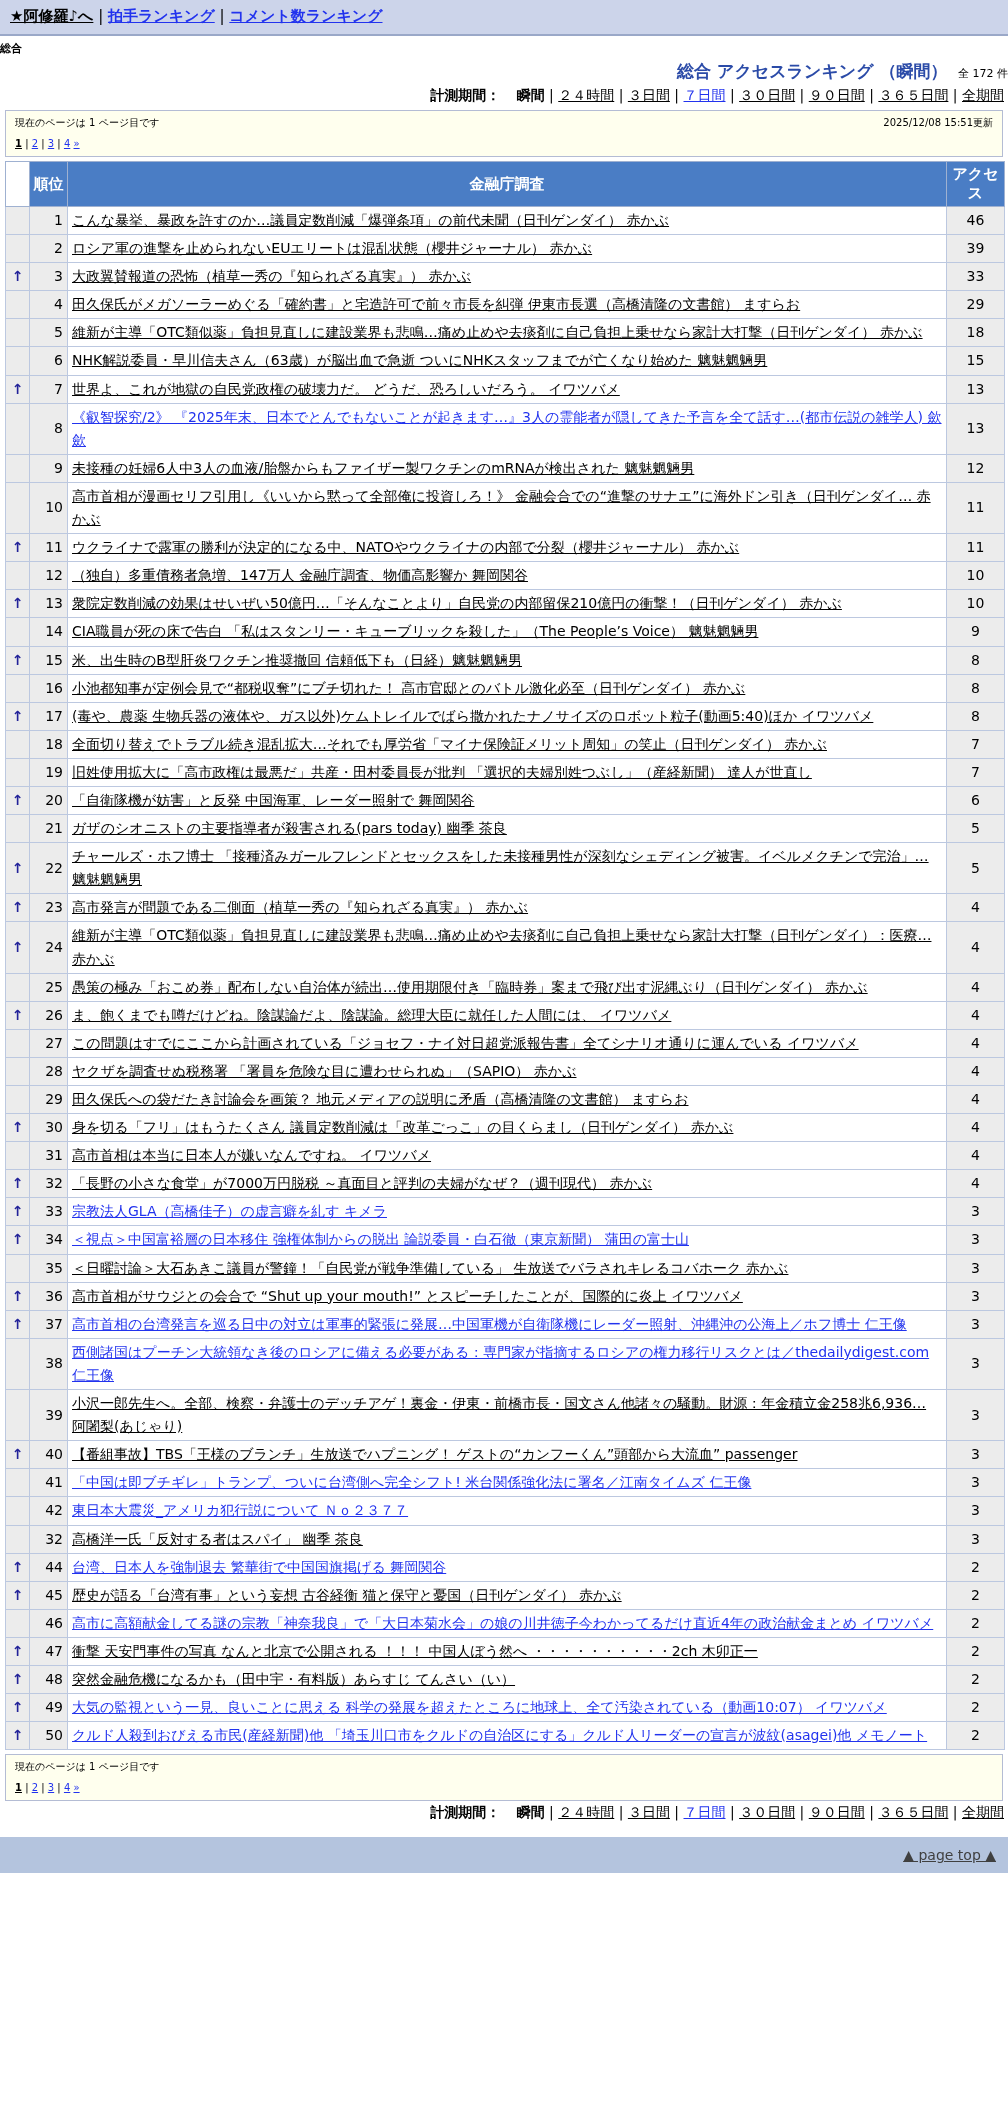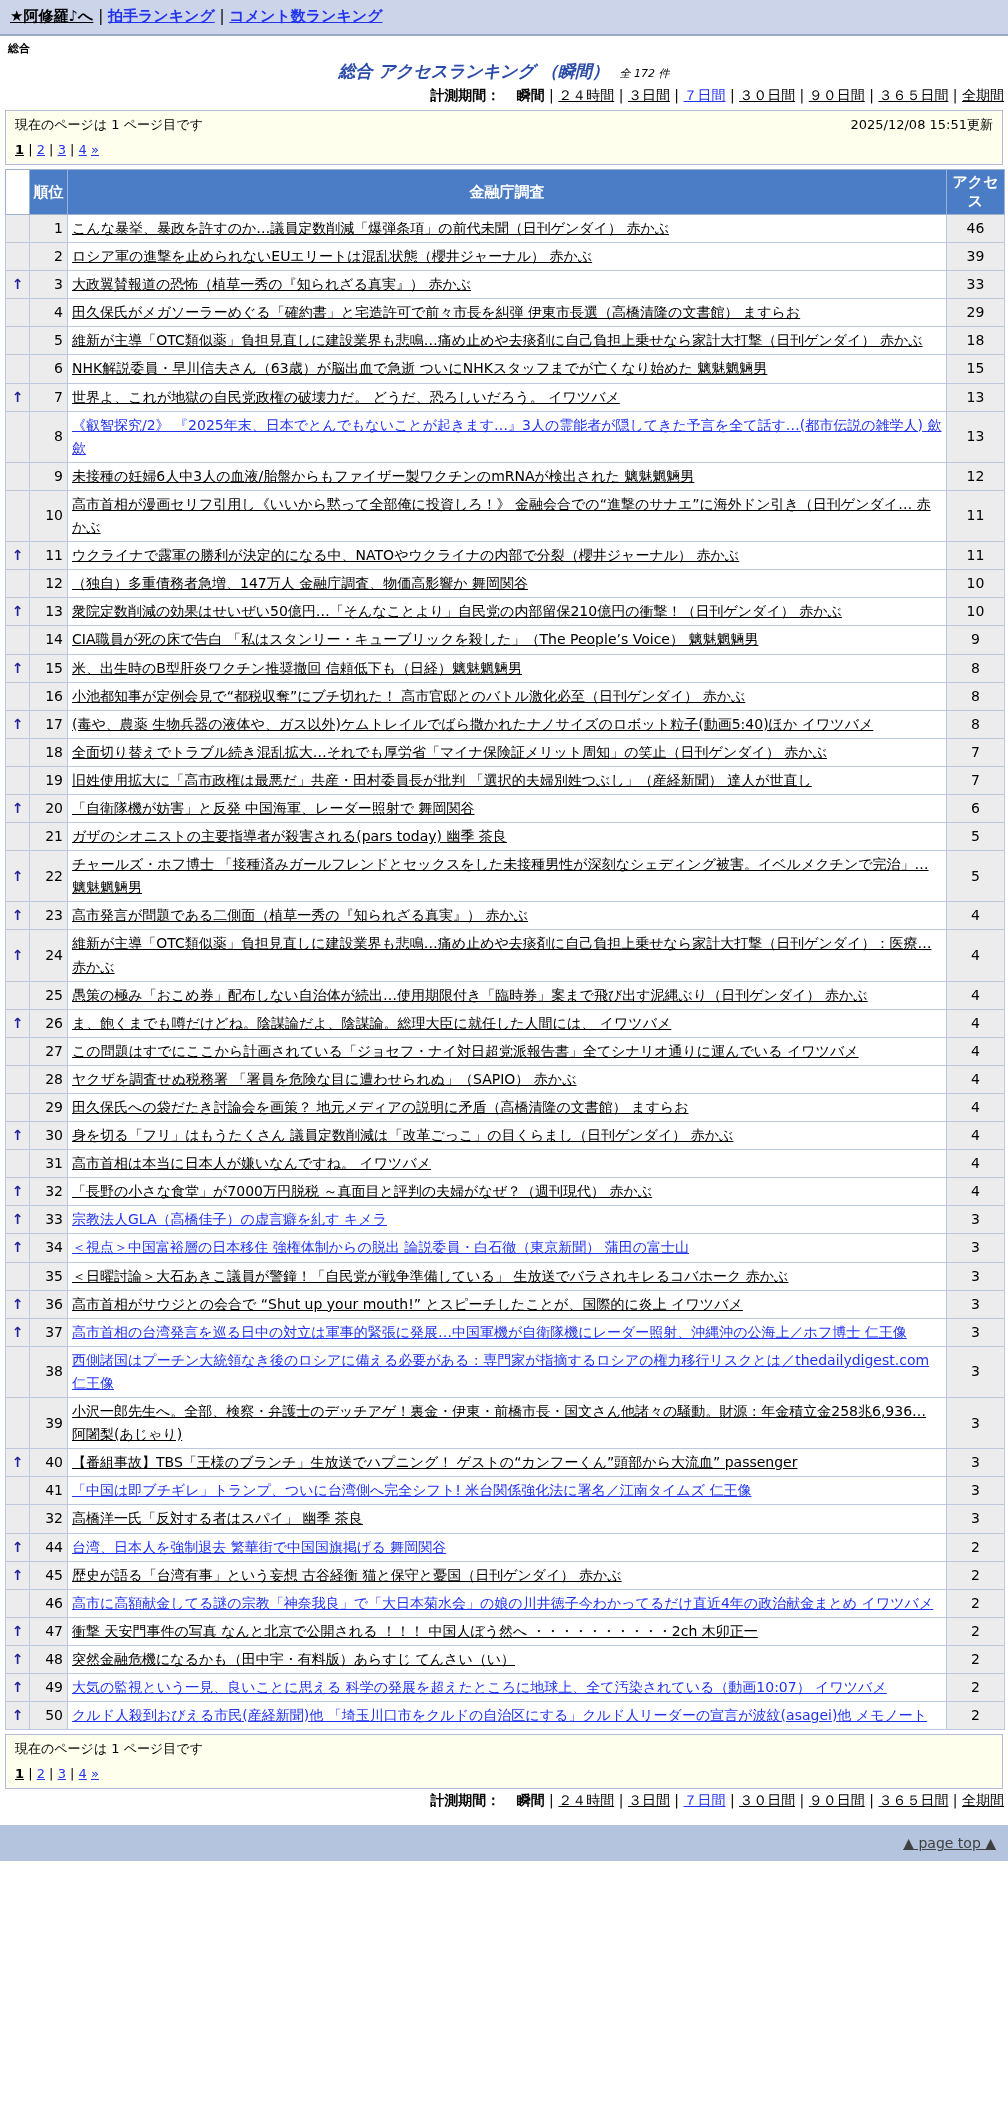--- a/index.html
+++ b/index.html
@@ -11,33 +11,33 @@
   a { text-decoration:underline; cursor:pointer; }
   a.v { color:#000000; }
   a.u { color:#2233ee; }
 
   .topbar {
     background:#ccd4ea; border-bottom:2px solid #9aa8c8;
     padding:7px 10px 8px; font-size:15px; font-weight:bold;
   }
   .topbar .sep { color:#000; font-weight:normal; }
 
-  .section-label { font-size:11px; font-weight:bold; padding:5px 8px 2px; }
-
-  .main-title { text-align:center; padding:2px 0 1px;font-style:italic; }
+  .section-label { font-size:11px; font-weight:bold; padding:5px 0 2px; }
+
+  .main-title { text-align:right; padding:2px 0 1px; }
   .main-title .big { color:#2b4ba8; font-weight:bold; font-size:17px; }
   .main-title .small { color:#000; font-size:11px; margin-left:6px; }
 
   .period-nav { text-align:right; padding:3px 4px 5px; font-size:14px; }
   .period-nav .cur { font-weight:bold;padding-left:12px; }
   .period-nav .sep { color:#000; }
 
   .pagebox {
     margin:0 5px; background:#ffffee; border:1px solid #b4bcd4;
-    padding:5px 9px 7px; font-size:13px;
+    padding:5px 9px 7px; font-size:10px;
   }
   .pagebox .row1 { display:flex; justify-content:space-between; }
   .pagebox .pages { margin-top:8px; }
   .pagebox .curpage { font-weight:bold; text-decoration:underline; color:#000; }
 
   table.rank {
     width:1000px; margin:4px 5px; border-collapse:collapse;
     border:1px solid #9fb1d1; font-size:14px;
   }
   table.rank th {
@@ -377,20 +377,26 @@
     <td class="access">3</td>
   </tr>
 
   <tr>
     <td class="arrow"><span></span></td>
     <td class="rank">41</td>
     <td class="title"><a class="u">「中国は即ブチギレ」トランプ、ついに台湾側へ完全シフト! 米台関係強化法に署名／江南タイムズ 仁王像</a></td>
     <td class="access">3</td>
   </tr>
 
+  <tr>
+    <td class="arrow"><span></span></td>
+    <td class="rank">42</td>
+    <td class="title"><a class="u">東日本大震災_アメリカ犯行説について Ｎｏ２３７７</a></td>
+    <td class="access">3</td>
+  </tr>
 
   <tr>
     <td class="arrow"><span></span></td>
     <td class="rank">32</td>
     <td class="title"><a class="v">高橋洋一氏「反対する者はスパイ」 幽季 茶良</a></td>
     <td class="access">3</td>
   </tr>
 
   <tr>
     <td class="arrow"><span>↑</span></td>

